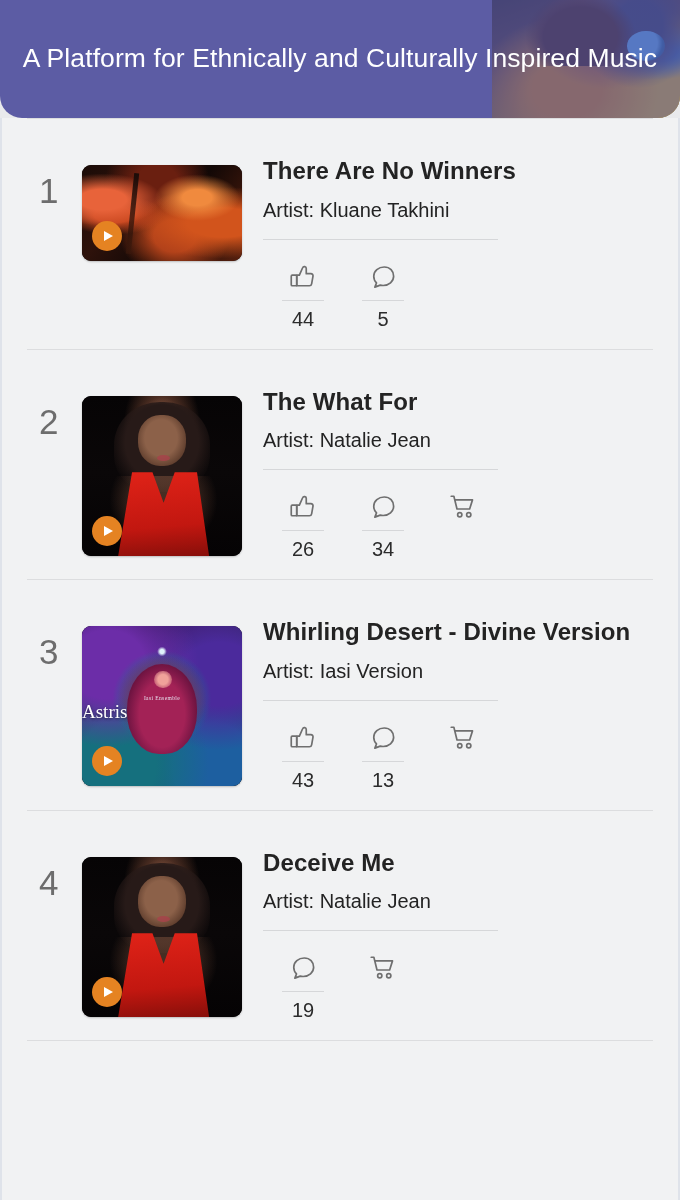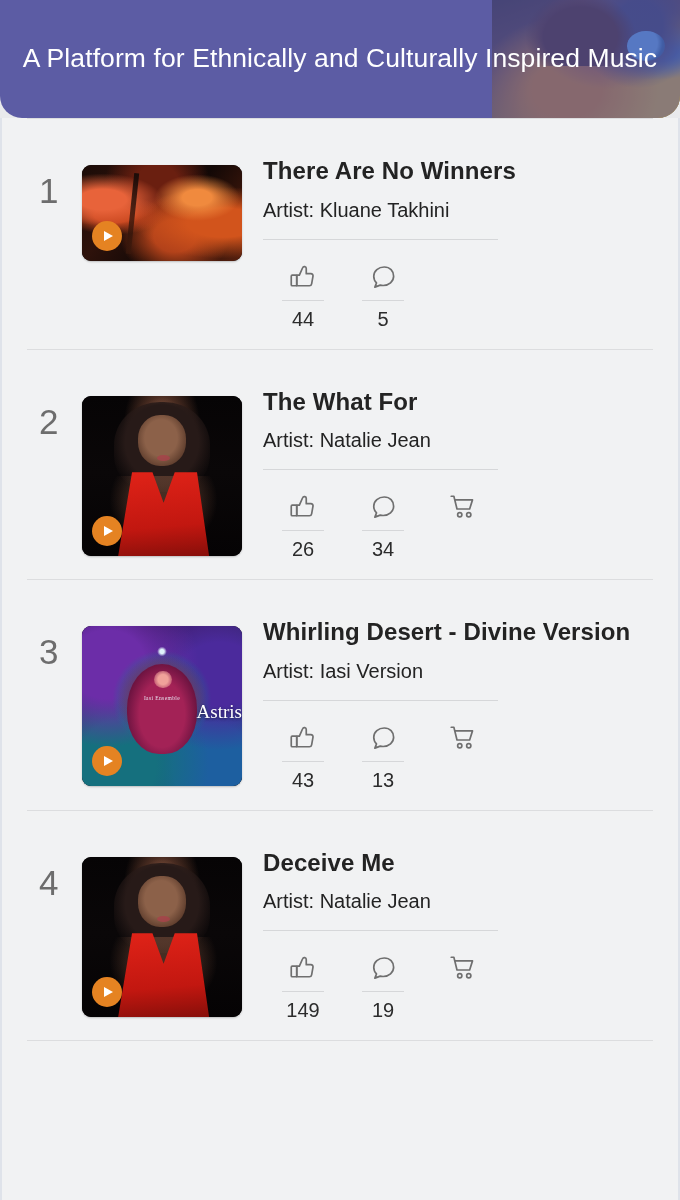--- a/index.html
+++ b/index.html
@@ -235,21 +235,21 @@
   .art-cosmic .c-tiny {
     position: absolute; left: 0; right: 0; top: 43%;
     text-align: center;
     color: #e7e1ef;
     font-size: 5.5px;
     letter-spacing: 0.4px;
     font-family: "Liberation Serif", serif;
   }
   .art-cosmic .c-word {
     position: absolute; left: 0; right: 0; top: 47%;
-    text-align: right;
+    text-align: left;
     color: #ffffff;
     font-size: 19px;
     font-family: "Liberation Serif", serif;
     text-shadow: 0 1px 3px rgba(0,0,0,0.55);
   }
   .art-cosmic .c-snow {
     position: absolute; left: 47%; top: 13%;
     width: 6%; height: 6%;
     background: radial-gradient(circle, #dff3fb 0 32%, rgba(223,243,251,0) 72%);
   }
@@ -556,30 +556,20 @@
       </div>
     </div>
 
     <div class="info">
       <div class="track-title">Deceive Me</div>
       <div class="artist-block">
         <div class="artist">Artist: Natalie Jean</div>
       </div>
 
       <div class="actions">
-        <div class="action">
-          <div class="glyph">
-            <svg width="30" height="30" viewBox="0 0 24 24" fill="none" stroke="#6f6f6f" stroke-width="1.35" stroke-linecap="round" stroke-linejoin="round">
-              <path d="M7 10.5h2.1l2.6-5.9a1.5 1.5 0 0 1 2.9.6v4.1h3.7a1.7 1.7 0 0 1 1.7 2l-1.1 6.2a1.8 1.8 0 0 1-1.8 1.5H7z"></path>
-              <rect x="2.6" y="10.5" width="4.4" height="8.5" rx="0.8"></rect>
-            </svg>
-          </div>
-          <div class="count-rule"></div>
-          <div class="count">149</div>
-        </div>
 
         <div class="action">
           <div class="glyph">
             <svg width="30" height="30" viewBox="0 0 24 24" fill="none" stroke="#6f6f6f" stroke-width="1.35" stroke-linecap="round" stroke-linejoin="round">
               <path d="M20.5 11.4c0 4.1-3.8 7.4-8.4 7.4-0.8 0-1.6-0.1-2.3-0.3l-4.3 1.6 1.3-3.4c-1.4-1.3-2.2-3.1-2.2-5.3 0-4.1 3.8-7.4 8.4-7.4s7.5 3.3 7.5 7.4z"></path>
             </svg>
           </div>
           <div class="count-rule"></div>
           <div class="count">19</div>
         </div>

